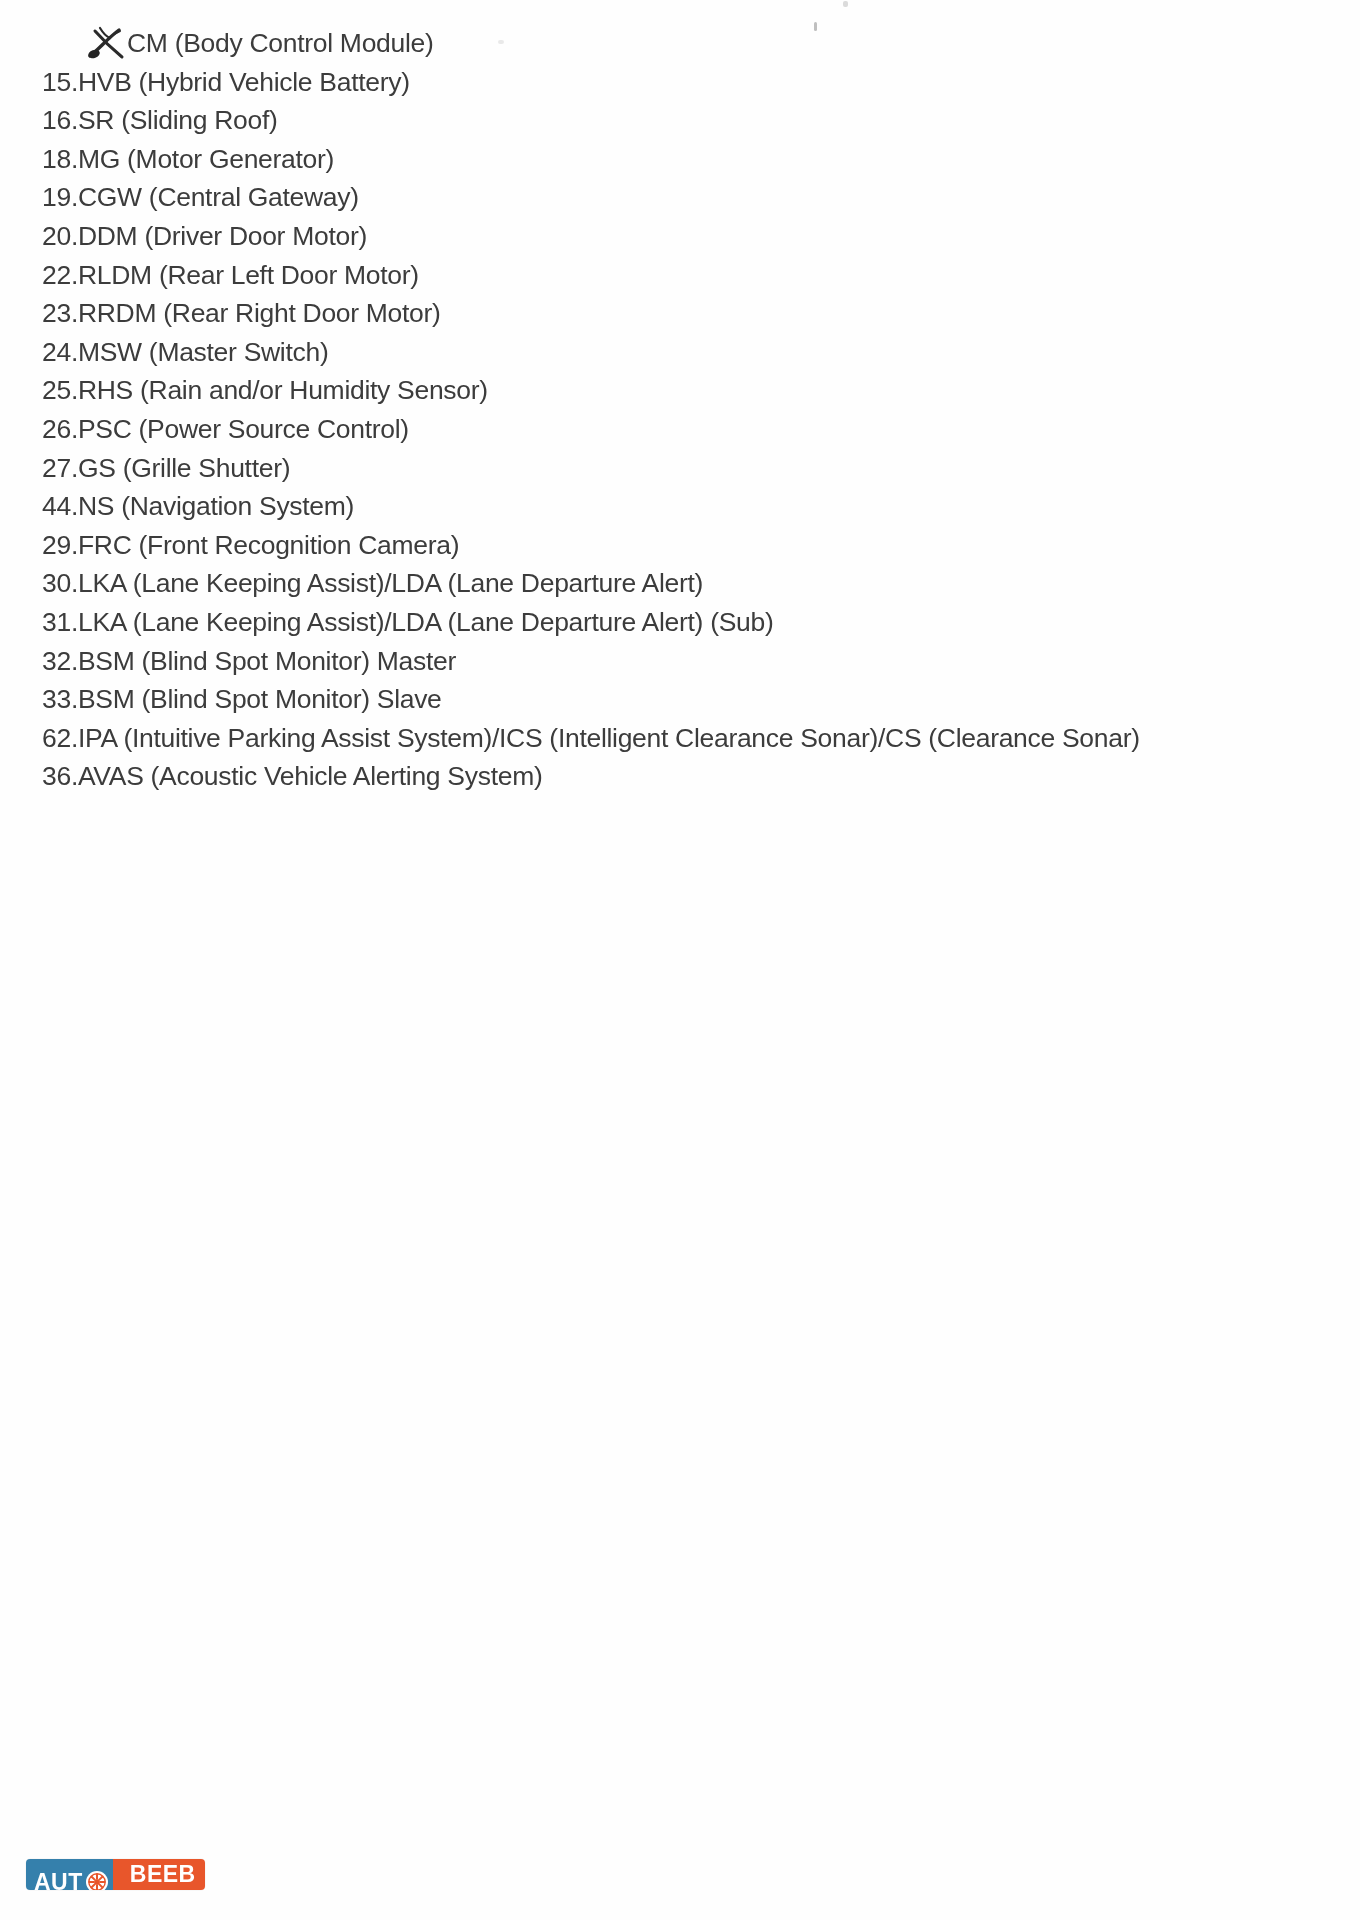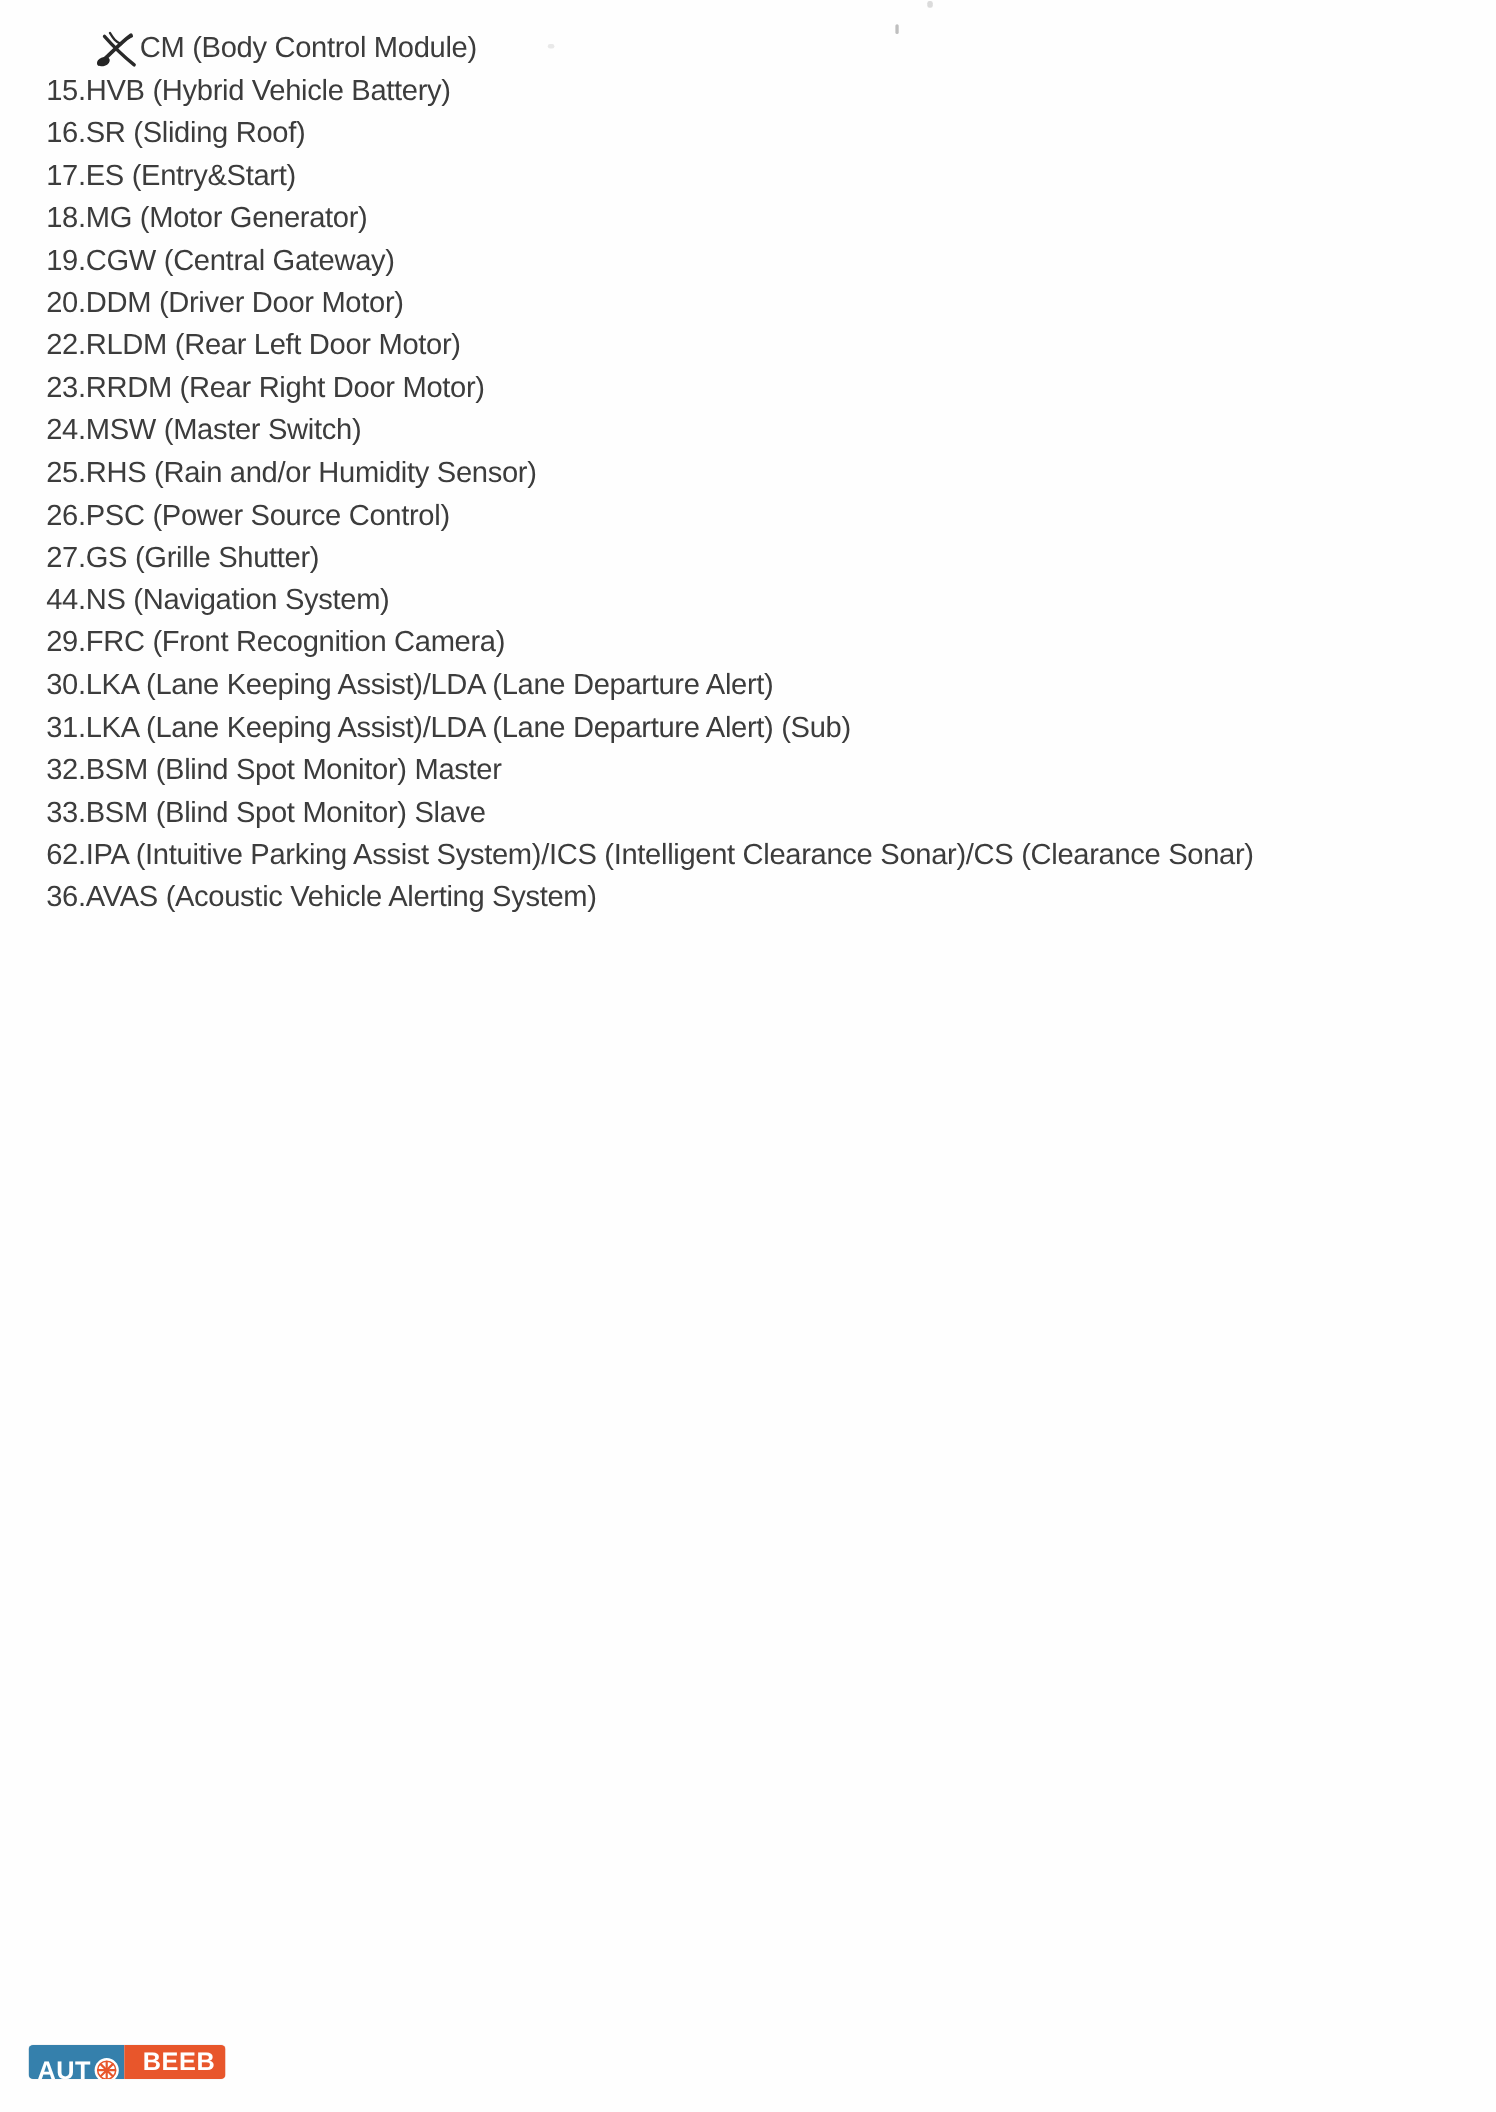--- a/index.html
+++ b/index.html
@@ -8,21 +8,21 @@
     background:#ffffff;
     font-family:"Liberation Sans","DejaVu Sans",sans-serif;
   }
   .page{position:absolute;inset:0;background:#fefefe;}
   .list{
     position:absolute;left:42px;top:24px;
     font-size:26.5px;line-height:38.6px;letter-spacing:-0.3px;
     color:#3c3c3c;
   }
   .row{white-space:nowrap;height:38.6px;}
-  .row.first{padding-left:44px;display:flex;align-items:center;}
+  .row.first{padding-left:44px;display:flex;}
   .scribble{display:inline-block;width:42px;height:34px;margin-right:-1px;position:relative;top:2px;}
   
   .logo{
     position:absolute;left:26px;top:1859px;height:31px;
     display:flex;align-items:stretch;border-radius:4px;overflow:hidden;
     font-weight:bold;font-size:23px;color:#ffffff;
     box-shadow:0 0 0 0.5px rgba(0,0,0,0.05);
   }
   .logo-left{
     background:#3580ac;display:flex;align-items:center;
@@ -54,21 +54,20 @@
           <path d="M14 2 C 17 7, 19 10, 24 12" stroke="#2a2a2a" stroke-width="2.2" fill="none" stroke-linecap="round"></path>
           <ellipse cx="8" cy="28" rx="6" ry="4" fill="#242424" transform="rotate(-20 8 28)"></ellipse>
           <path d="M28 8 l6 -3" stroke="#2a2a2a" stroke-width="2" stroke-linecap="round"></path>
         </svg>
       </span>
       <span>CM (Body Control Module)</span>
     </div>
 
     <div class="row">15.HVB (Hybrid Vehicle Battery)</div>
     <div class="row">16.SR (Sliding Roof)</div>
-    <div class="row">17.ES (Entry&amp;Start)</div>
     <div class="row">18.MG (Motor Generator)</div>
     <div class="row">19.CGW (Central Gateway)</div>
     <div class="row">20.DDM (Driver Door Motor)</div>
     <div class="row">22.RLDM (Rear Left Door Motor)</div>
     <div class="row">23.RRDM (Rear Right Door Motor)</div>
     <div class="row">24.MSW (Master Switch)</div>
     <div class="row">25.RHS (Rain and/or Humidity Sensor)</div>
     <div class="row">26.PSC (Power Source Control)</div>
     <div class="row">27.GS (Grille Shutter)</div>
     <div class="row">44.NS (Navigation System)</div>

